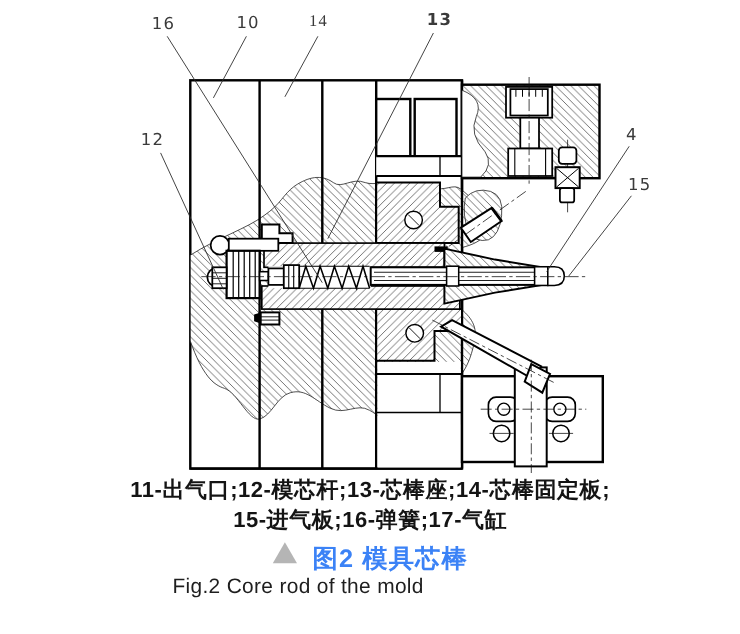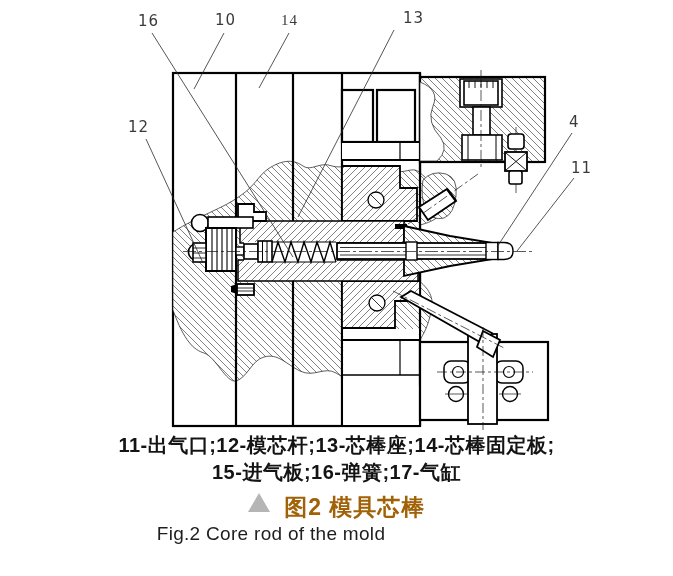--- a/index.html
+++ b/index.html
@@ -9,21 +9,21 @@
   .plabel{position:absolute;font-family:"DejaVu Sans",sans-serif;font-size:15px;
           color:#3a3a3a;letter-spacing:1px;line-height:1;}
   .cap{position:absolute;width:673px;text-align:center;color:#141414;
        font-weight:700;font-size:20px;letter-spacing:0.5px;white-space:nowrap;}
   .cap1{top:432px;}
   .cap2{top:459px;}
   .titlerow{position:absolute;top:492px;width:673px;text-align:center;white-space:nowrap;}
   .tri{display:inline-block;width:0;height:0;border-left:11px solid transparent;
        border-right:11px solid transparent;border-bottom:19px solid #b5b5b5;
        margin-right:10px;position:relative;top:1px;}
-  .title-zh{display:inline-block;font-size:23px;font-weight:700;color:#a16207;
+  .title-zh{display:inline-block;font-size:23px;font-weight:700;color:#3b82f6;
             letter-spacing:1px;vertical-align:top;}
   .title-en{position:absolute;top:523px;width:542px;text-align:center;
             font-size:19px;color:#1e1e1e;font-weight:400;letter-spacing:0.3px;}
 </style>
 </head>
 <body>
 
 <div id="page">
 
   <svg id="drawing" width="673" height="430" viewBox="0 0 673 430">
@@ -195,24 +195,24 @@
       <line x1="394" y1="30" x2="298" y2="217"></line>
       <line x1="146" y1="139" x2="203" y2="263"></line>
       <line x1="572" y1="133" x2="497" y2="247"></line>
       <line x1="574" y1="178" x2="517" y2="251"></line>
     </g>
   </svg>
 
   <div class="plabel" style="left:138px;top:14px;">16</div>
   <div class="plabel" style="left:215px;top:13px;">10</div>
   <div class="plabel" style="left:281px;top:13px;font-family:Liberation Serif, serif;">14</div>
-  <div class="plabel" style="left:403px;top:11px;">13</div>
+  <div class="plabel" style="left:388px;top:11px;font-weight:bold;">13</div>
   <div class="plabel" style="left:128px;top:120px;">12</div>
   <div class="plabel" style="left:569px;top:115px;">4</div>
-  <div class="plabel" style="left:571px;top:161px;">11</div>
+  <div class="plabel" style="left:571px;top:161px;">15</div>
 
   <div class="cap cap1">11-出气口;12-模芯杆;13-芯棒座;14-芯棒固定板;</div>
   <div class="cap cap2">15-进气板;16-弹簧;17-气缸</div>
   <div class="titlerow">
     <span class="tri"></span>
     <span class="title-zh">图2 模具芯棒</span>
   </div>
   <div class="title-en">Fig.2 Core rod of the mold</div>
 
 </div>

